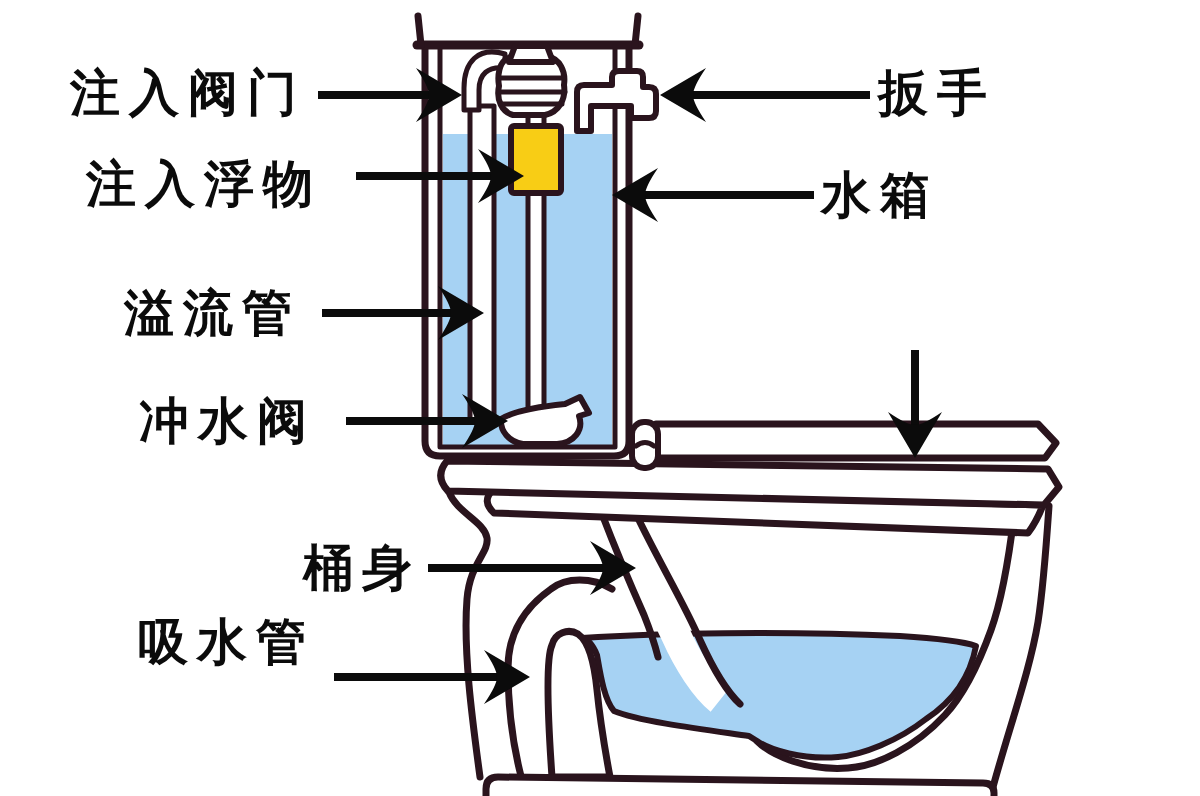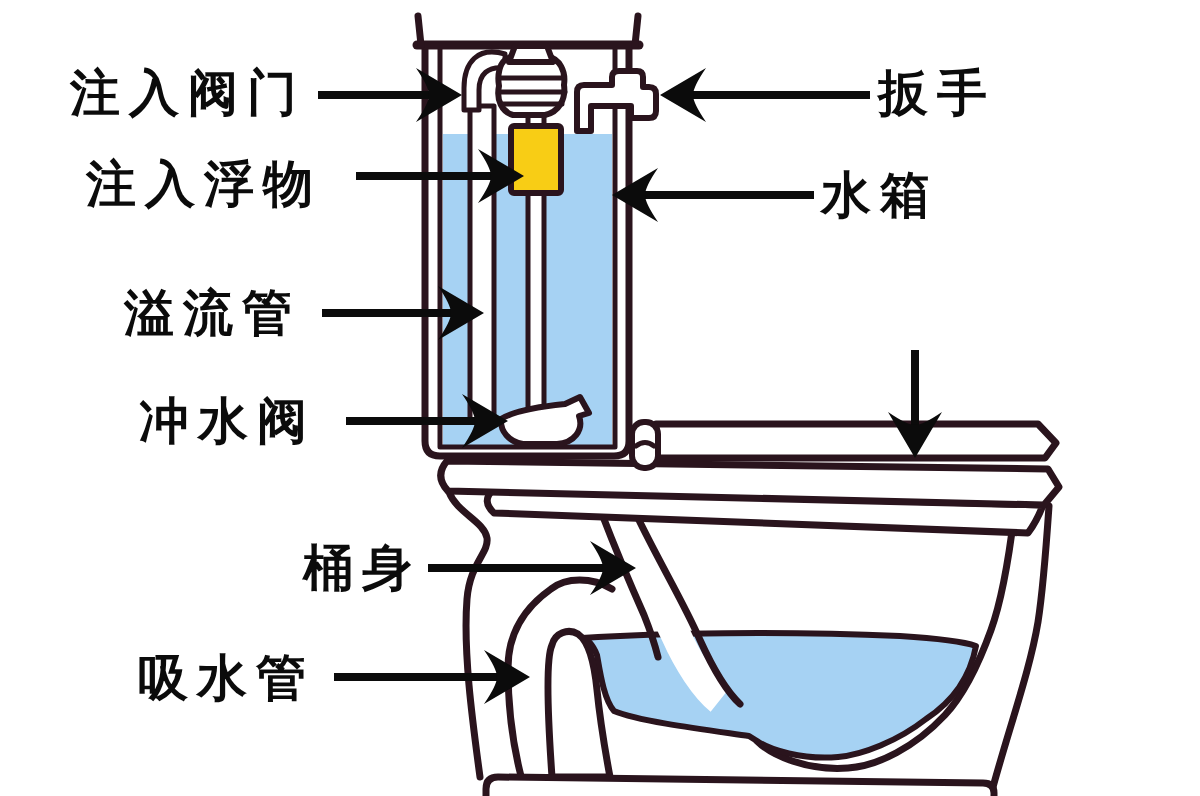--- a/index.html
+++ b/index.html
@@ -36,21 +36,21 @@
     letter-spacing:9px;
     color:var(--label-text);
     white-space:nowrap;
     user-select:none;
   }
   .lbl-fill-valve{left:70px;top:66px;}
   .lbl-fill-float{left:86px;top:149px;margin-top:8px;}
   .lbl-overflow{left:124px;top:286px;text-align:right;}
   .lbl-flush{left:139px;top:394px;}
   .lbl-bowl{left:291px;top:541px;margin-left:12px;}
-  .lbl-siphon{left:138px;top:651px;}
+  .lbl-siphon{left:138px;top:615px;}
   .lbl-handle{left:878px;top:66px;font-family:Liberation Serif, serif;}
   .lbl-tank{left:821px;top:168px;}
   .lbl-seat{left:822px;top:283px;}
 </style>
 </head>
 <body>
 
 <div class="stage">
 
   <svg width="1200" height="796" viewBox="0 0 1200 796">

